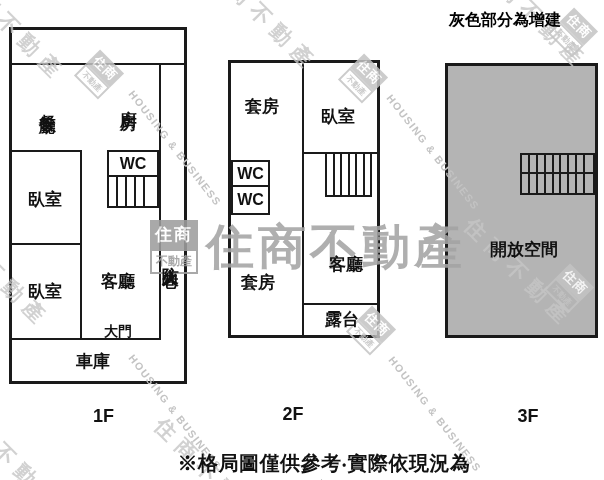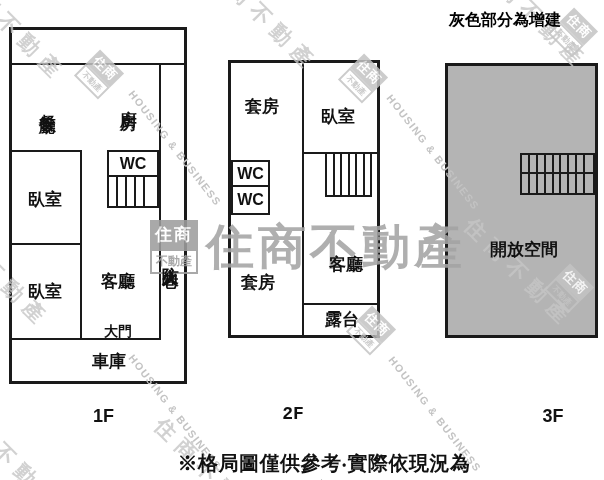--- a/index.html
+++ b/index.html
@@ -96,21 +96,21 @@
         <div class="cell"></div>
         <div class="cell"></div>
       </div>
 
     <div class="lbl lbl-v" style="left:35px;top:73px;">餐廳</div>
     <div class="lbl lbl-v" style="left:116px;top:70px;">廚房</div>
     <div class="lbl" style="left:33px;top:170px;">臥室</div>
     <div class="lbl" style="left:33px;top:262px;">臥室</div>
     <div class="lbl" style="left:106px;top:252px;">客廳</div>
     <div class="lbl lbl-sm" style="left:106px;top:301px;">大門</div>
-    <div class="lbl" style="left:81px;top:332px;margin-left:16px;">車庫</div>
+    <div class="lbl" style="left:81px;top:332px;">車庫</div>
     <div class="lbl lbl-v" style="left:158px;top:227px;">防火巷</div>
   </div>
 
   <div class="plan" id="plan-2f">
     <div class="wline" style="left:71px;top:0;width:2px;height:272px;"></div>
     <div class="wline" style="left:71px;top:89px;width:75px;height:2px;"></div>
     <div class="wline" style="left:71px;top:240px;width:75px;height:2px;"></div>
     <div class="box" style="left:0;top:97px;width:39px;height:27px;">
       <div class="lbl-box">WC</div>
     </div>
@@ -150,22 +150,22 @@
         <div class="cell"></div>
         <div class="cell"></div>
         <div class="cell"></div>
         <div class="cell"></div>
         <div class="cell"></div>
       </div>
     <div class="lbl" style="left:76px;top:184px;">開放空間</div>
   </div>
 
   <div class="floor-label" style="left:60px;top:406px;text-align:right;">1F</div>
-  <div class="floor-label" style="left:266px;top:404px;font-family:Liberation Mono, monospace;">2F</div>
-  <div class="floor-label" style="left:526px;top:406px;">3F</div>
+  <div class="floor-label" style="left:266px;top:404px;">2F</div>
+  <div class="floor-label" style="left:501px;top:406px;">3F</div>
 
   <div class="disclaimer">※格局圖僅供參考‧實際依現況為主</div>
 
   <div class="wm-layer wm-tiles">
     <div class="tile-cjk" style="left:-30px;top:-34px;">住商不動產</div>
     <div class="tile-cjk" style="left:222px;top:-44px;">住商不動產</div>
     <div class="tile-cjk" style="left:492px;top:-46px;">住商不動產</div>
     <div class="tile-cjk" style="left:-46px;top:212px;">住商不動產</div>
     <div class="tile-cjk" style="left:478px;top:212px;">住商不動產</div>
     <div class="tile-cjk" style="left:168px;top:412px;">住商不動產</div>

